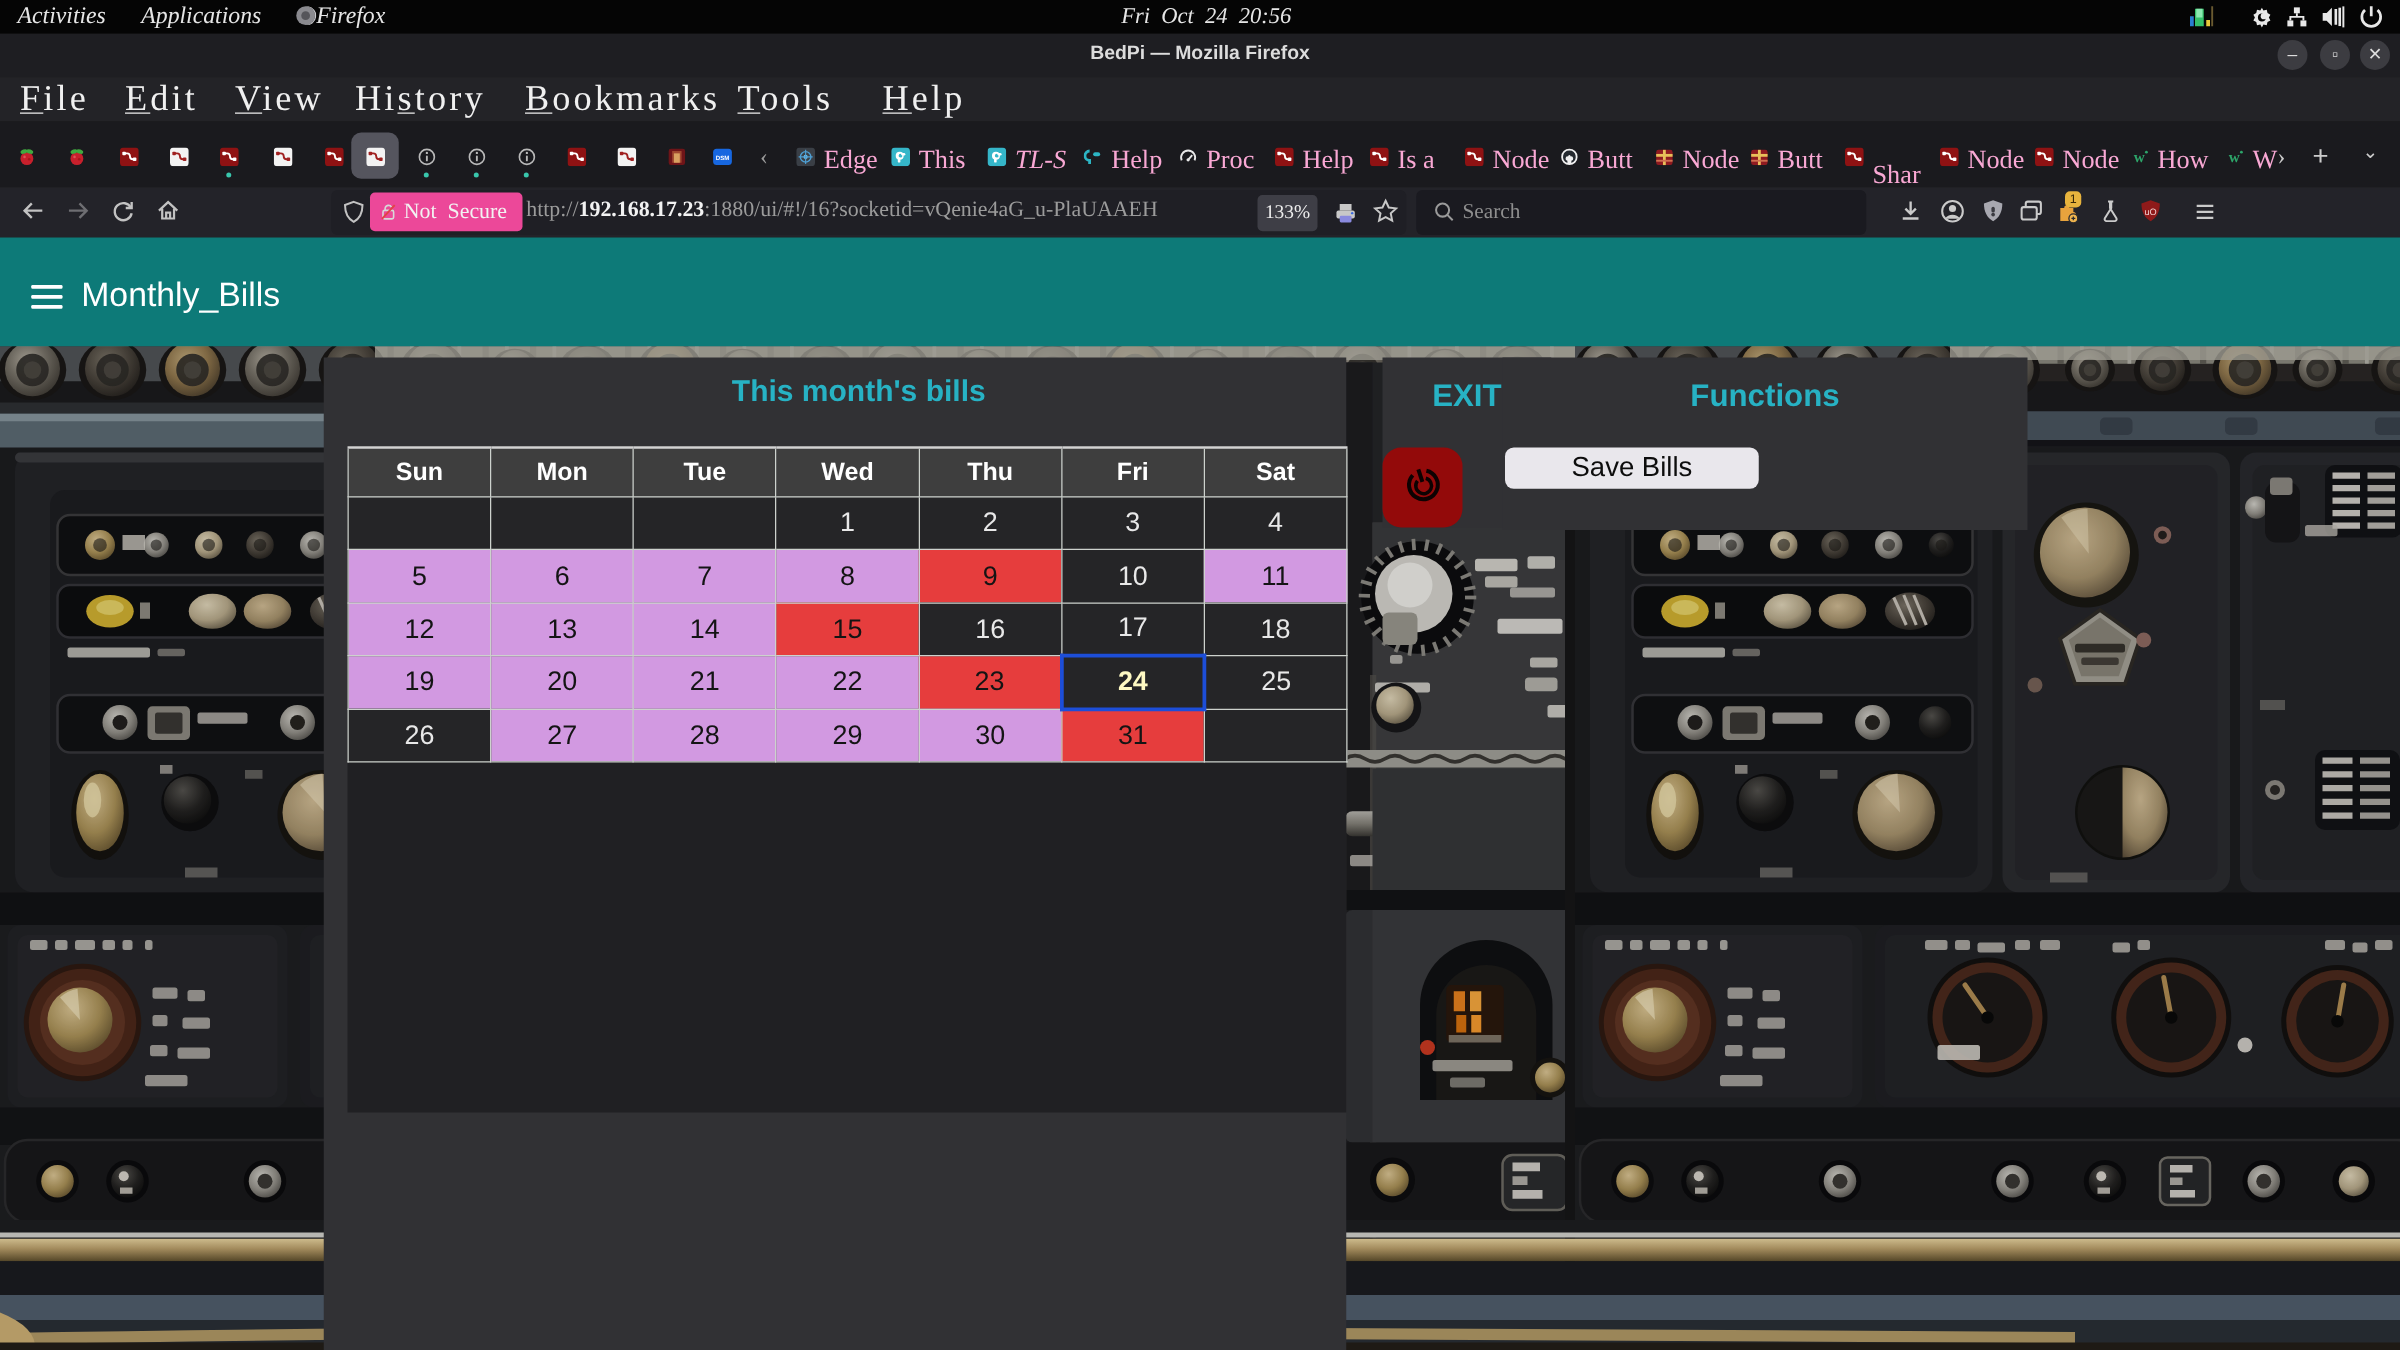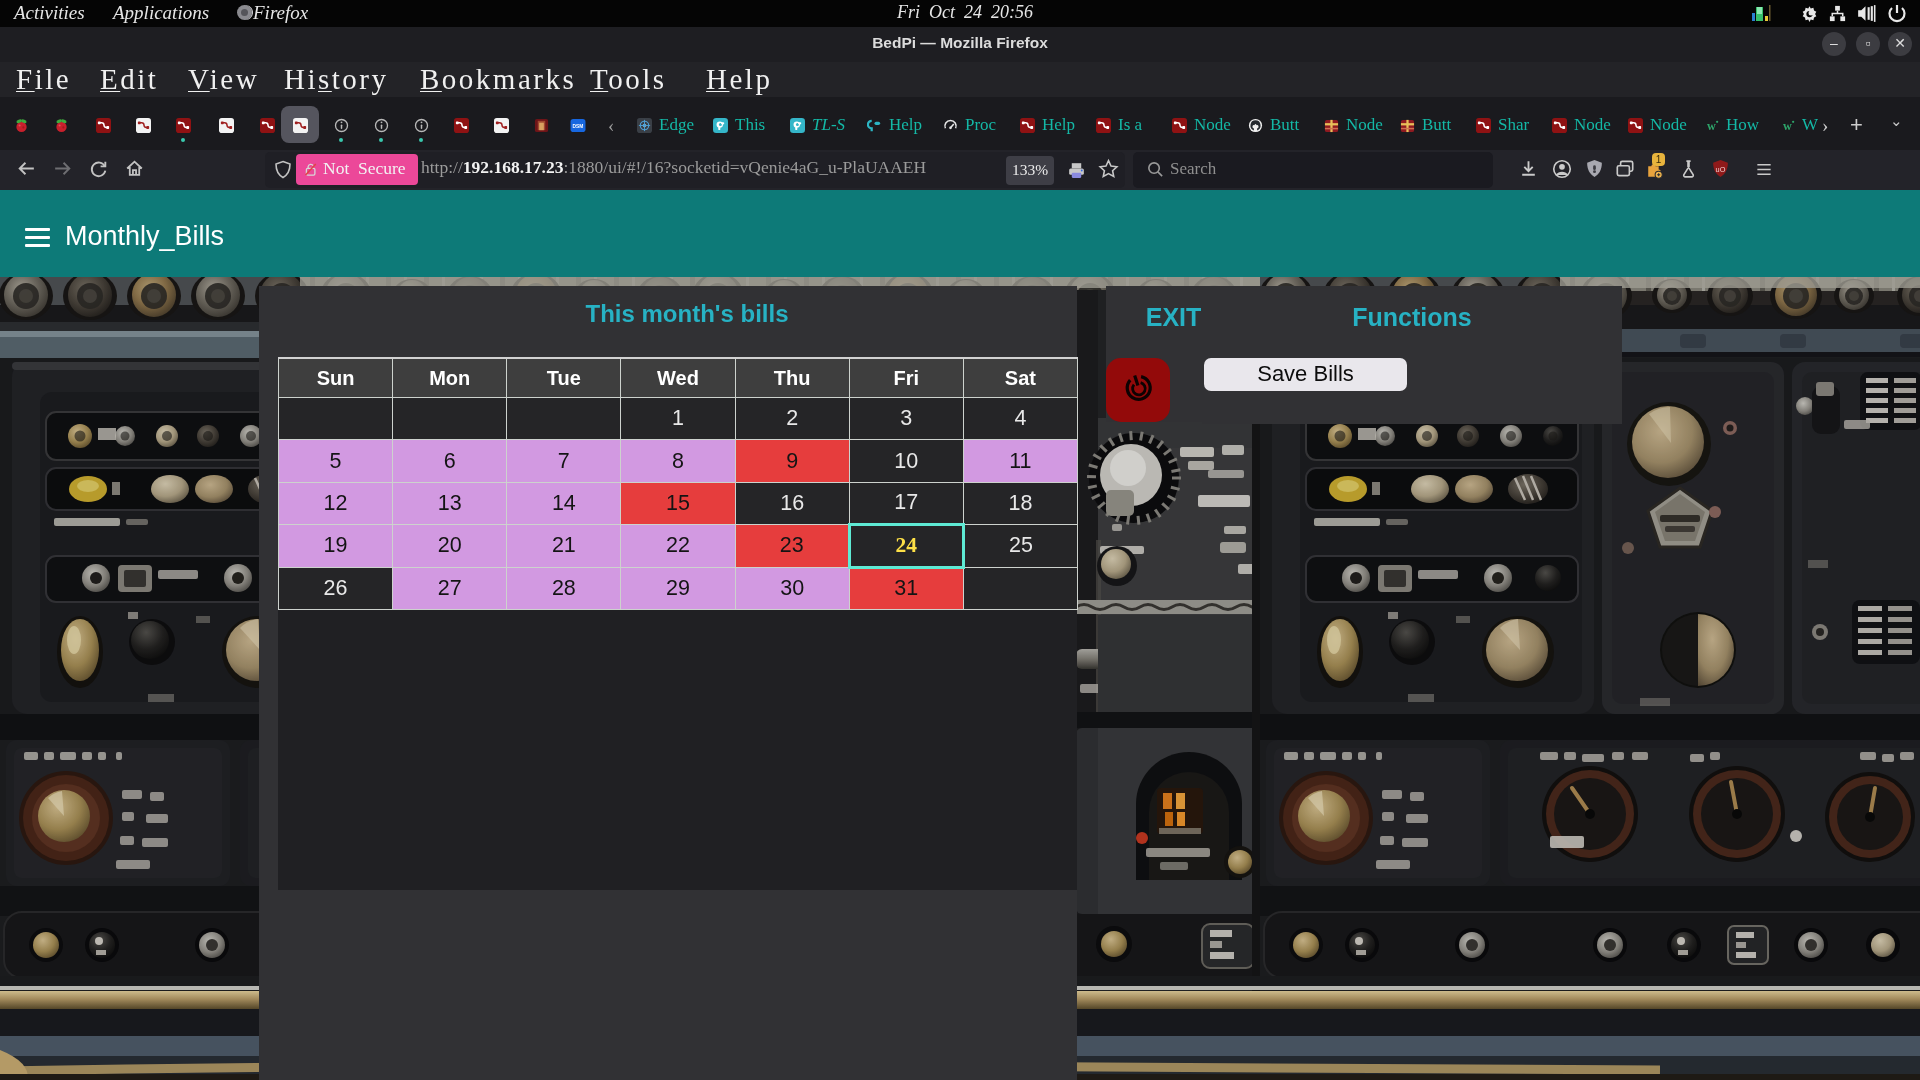--- a/index.html
+++ b/index.html
@@ -13,21 +13,21 @@
   #tbar { left:0; top:27px; width:1920px; height:35px; background:#1e1e22; color:#dcdcdc; }
   #tbar .title { position:absolute; width:100%; text-align:center; top:7px; font-family:"Liberation Sans",sans-serif; font-weight:bold; font-size:15.5px; }
   .winbtn { position:absolute; top:5px; width:24px; height:24px; border-radius:12px; background:#3c3c41; color:#ddd; text-align:center; line-height:22px; font-size:14px; font-family:"Liberation Sans",sans-serif; }
   
   #mbar { left:0; top:62px; width:1920px; height:35px; background:#232327; color:#f0f0f0; font-size:29px; letter-spacing:2.5px; }
   #mbar span { position:absolute; top:1px; }
   #mbar u { text-decoration-thickness:1px; text-underline-offset:2px; }
   
   #tabbar { left:0; top:97px; width:1920px; height:53px; background:#1a1a1e; }
   .tdot { position:absolute; top:138px; width:4px; height:4px; border-radius:2px; background:#39c7ad; }
-  .tlab { position:absolute; top:115px; font-size:17px; color:#14b8a6; white-space:nowrap; overflow:hidden; width:46px; }
+  .tlab { position:absolute; top:115px; font-size:21px; color:#f9a8d4; white-space:nowrap; overflow:hidden; width:46px; }
   
   #navbar { left:0; top:150px; width:1920px; height:40px; background:#232329; }
   #urlfield { position:absolute; left:265px; top:152px; width:860px; height:36px; background:#1f1f25; border-radius:5px; }
   #nschip { position:absolute; left:296px; top:154px; height:31px; background:#ec4899; border-radius:4px; color:#f2f2f2; font-size:17.5px; padding:4px 12px 0 27px; }
   #urltext { position:absolute; left:421px; top:157px; font-size:17.5px; color:#9b9b9b; white-space:nowrap; }
   #urltext b { color:#f2f2f2; }
   #searchfield { position:absolute; left:1133px; top:152px; width:360px; height:36px; background:#1a1a20; border-radius:5px; color:#8f8f8f; font-size:17px; }
   
   #dhead { left:0; top:190px; width:1920px; height:87px; background:#0d7a78; }
   #dhead .ttl { position:absolute; left:65px; top:31px; color:#fff; font-size:27px; font-family:"Liberation Sans",sans-serif; }
@@ -36,21 +36,21 @@
   .card { position:absolute; background:#313134; font-family:"Liberation Sans",sans-serif; }
   .cardtitle { position:absolute; width:100%; text-align:center; color:#27b2c4; font-weight:bold; }
   #calcard { left:259px; top:286px; width:818px; height:794px; }
   #tablewrap { position:absolute; left:19px; top:71px; width:799px; height:533px; background:#202023; }
   table { border-collapse:collapse; width:800px; table-layout:fixed; }
   th { background:#3e3e3e; color:#fff; font-size:20px; font-weight:bold; height:39.5px; border:1px solid #cdd2cd; border-top:2px solid #d2d2d2; }
   td { height:42.4px; text-align:center; font-size:21.5px; color:#141414; border:1px solid #cdd2cd; }
   td.dk { background:#252527; color:#e8e8e8; }
   td.pu { background:#d299e1; }
   td.re { background:#e63d3d; }
-  td.sel { background:#252527; color:#fde047; font-weight:bold; border:3px solid #5eead4;font-family:Liberation Serif, serif; }
+  td.sel { background:#252527; color:#fef9c3; font-weight:bold; border:3px solid #1d4ed8; }
   #exitcard { left:1106px; top:286px; width:135px; height:136px; }
   #fncard { left:1202px; top:286px; width:420px; height:138px; }
   #exitbtn { position:absolute; left:0px; top:72px; width:64px; height:64px; border-radius:15px; background:#930a0a; }
   #savebtn { position:absolute; left:2px; top:72px; width:203px; height:33px; border-radius:7px; background:#e9e7ec; color:#0d0d0d; font-size:22px; text-align:center; line-height:32px; }
 </style>
 </head>
 <body>
 
 <div id="bgwrap" class="abs" style="left:0;top:0;width:1920px;height:1080px;"><svg width="1920" height="1080" viewBox="0 0 1920 1080">
 <defs>
@@ -759,21 +759,21 @@
       <rect x="6.8" y="2" width="2.4" height="13" fill="#e8c05a"></rect>
       <rect x="1" y="10.5" width="14" height="1.6" fill="#d07050"></rect>
     </svg>
     <div class="tlab" style="left:1422px;">Butt</div>
     <svg style="position:absolute;left:1476px;top:118px" width="15" height="15" viewBox="0 0 16 16">
       <rect x="0" y="0" width="16" height="16" rx="3" fill="#8f1213"></rect>
       <path d="M3 5 h3 a2.5 2.5 0 0 1 2.5 2.5 a2.5 2.5 0 0 0 2.5 2.5 h2" stroke="#fff" stroke-width="1.6" fill="none"></path>
       <rect x="2" y="3.6" width="3" height="3" rx="0.7" fill="#fff"></rect>
       <rect x="11" y="8.6" width="3" height="3" rx="0.7" fill="#fff"></rect>
     </svg>
-    <div class="tlab" style="left:1498px;">Shar</div>
+    <div class="tlab" style="left:1498px;margin-top:12px;">Shar</div>
     <svg style="position:absolute;left:1552px;top:118px" width="15" height="15" viewBox="0 0 16 16">
       <rect x="0" y="0" width="16" height="16" rx="3" fill="#8f1213"></rect>
       <path d="M3 5 h3 a2.5 2.5 0 0 1 2.5 2.5 a2.5 2.5 0 0 0 2.5 2.5 h2" stroke="#fff" stroke-width="1.6" fill="none"></path>
       <rect x="2" y="3.6" width="3" height="3" rx="0.7" fill="#fff"></rect>
       <rect x="11" y="8.6" width="3" height="3" rx="0.7" fill="#fff"></rect>
     </svg>
     <div class="tlab" style="left:1574px;">Node</div>
     <svg style="position:absolute;left:1628px;top:118px" width="15" height="15" viewBox="0 0 16 16">
       <rect x="0" y="0" width="16" height="16" rx="3" fill="#8f1213"></rect>
       <path d="M3 5 h3 a2.5 2.5 0 0 1 2.5 2.5 a2.5 2.5 0 0 0 2.5 2.5 h2" stroke="#fff" stroke-width="1.6" fill="none"></path>

